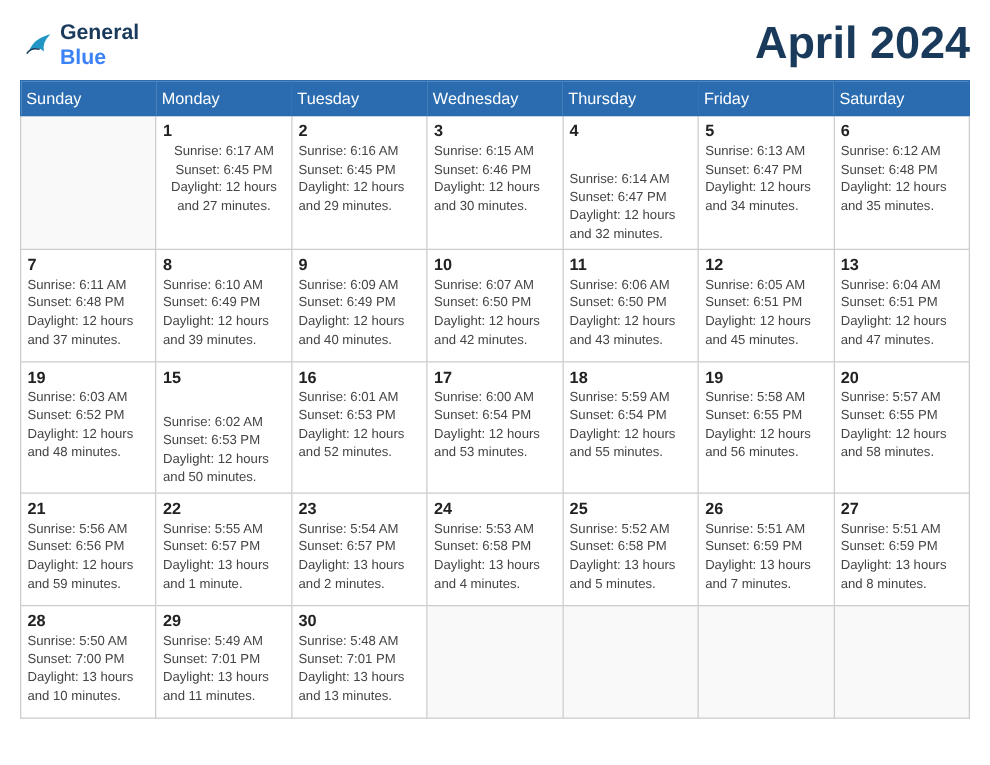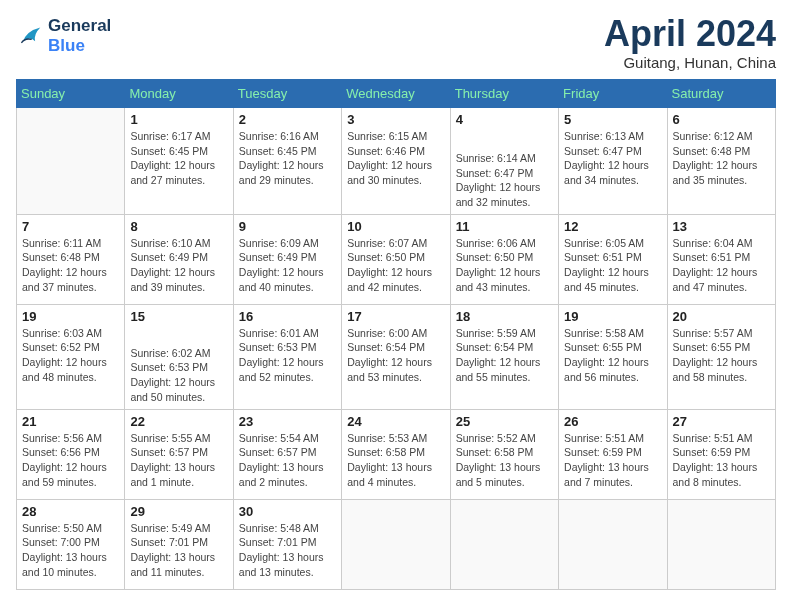--- a/index.html
+++ b/index.html
@@ -39,21 +39,21 @@
       color: #333;
       margin-top: 2px;
     }
     .calendar {
       width: 100%;
       border-collapse: collapse;
       font-size: 11px;
     }
     .calendar th {
       background: #2b6cb0;
-      color: #86efac;
+      color: #ffffff;
       padding: 6px 4px;
       text-align: left;
       font-size: 13px;
       font-weight: normal;
       border: 1px solid #2b6cb0;
     }
     .calendar td {
       border: 1px solid #ccc;
       vertical-align: top;
       padding: 4px 5px;
@@ -88,42 +88,41 @@
       <path d="M8 20 Q12 8 28 4 Q20 12 22 20 Q16 14 8 20Z" fill="#2196c4"></path>
       <path d="M6 22 Q10 16 18 18" stroke="#1a3a5c" stroke-width="1.5" fill="none"></path>
     </svg>
     <div>
       <div style="font-size:17px;font-weight:bold;color:#1a3a5c;">General</div>
       <div style="font-size:17px;font-weight:bold;color:#3b82f6;">Blue</div>
     </div>
   </div>
   <div class="title-block">
     <div class="month-title">April 2024</div>
-    <div class="location">Guitang, Hunan, China</div>
   </div>
 </div>
 
 <table class="calendar">
   <thead>
     <tr>
     <th>Sunday</th>
         <th>Monday</th>
         <th>Tuesday</th>
         <th>Wednesday</th>
         <th>Thursday</th>
         <th>Friday</th>
         <th>Saturday</th>
       </tr>
   </thead>
   <tbody id="calendar-body">
   <tr class="week-row">
         <td class="empty"></td>
         <td>
           <div class="day-num">1</div>
-          <div class="day-info" style="white-space: pre-line;">Sunrise: 6:17 AM
+          <div class="day-info" style="white-space: pre-line; text-align: center;">Sunrise: 6:17 AM
 Sunset: 6:45 PM
 Daylight: 12 hours
 and 27 minutes.</div>
         </td>
         <td>
           <div class="day-num">2</div>
           <div class="day-info" style="white-space: pre-line;">Sunrise: 6:16 AM
 Sunset: 6:45 PM
 Daylight: 12 hours
 and 29 minutes.</div>

